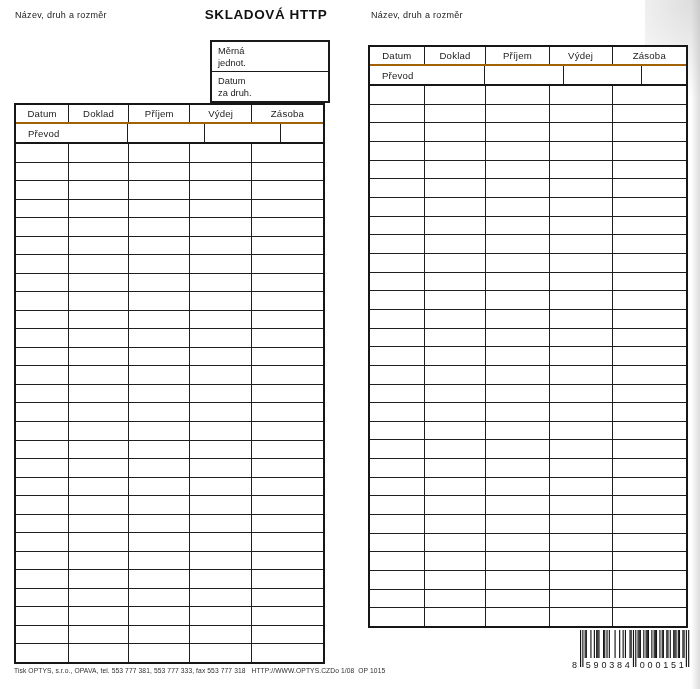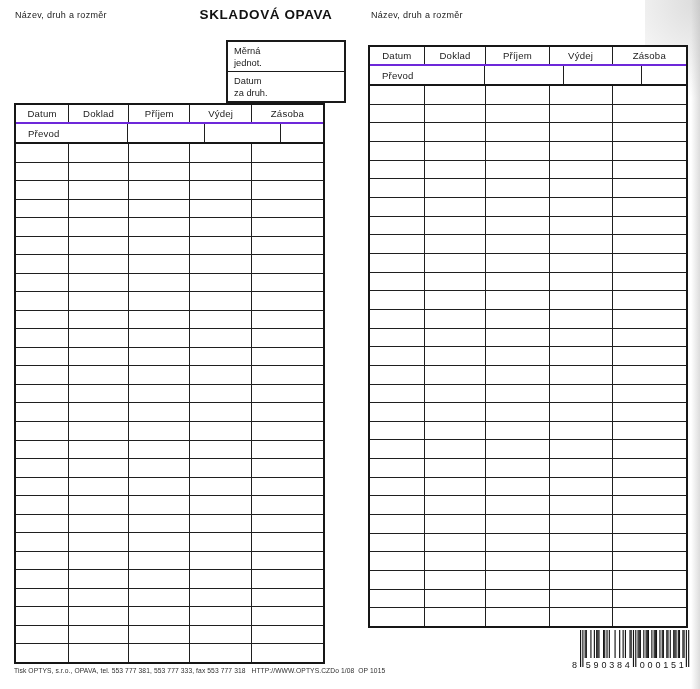--- a/index.html
+++ b/index.html
@@ -28,36 +28,36 @@
   .top-label.left{left:15px;}
   .top-label.right{left:371px;}
   .form-title{
     position:absolute;left:196px;top:7px;width:140px;
     text-align:center;font-size:13.5px;font-weight:bold;letter-spacing:.6px;color:#111;
   }
   
   .unit-box{
     position:absolute;left:210px;top:40px;width:120px;height:63px;
     border:2px solid #1a1a1a;background:#fff;
-    box-sizing:border-box;display:flex;flex-direction:column;margin-left:16px;
+    box-sizing:border-box;display:flex;flex-direction:column;
   }
   .unit-row{flex:1;padding:3px 4px 0 6px;font-size:9.3px;line-height:1.3;color:#1b1b1b;}
   .unit-row + .unit-row{border-top:1.5px solid #1a1a1a;}
   
   .sheet-table{
     position:absolute;
     border:2px solid #161616;background:#fff;
     box-sizing:border-box;display:flex;flex-direction:column;
   }
   .sheet-table.left{left:14px;top:103px;width:311px;height:561px;}
   .sheet-table.right{left:368px;top:45px;width:320px;height:583px;}
   .tr{display:flex;flex:1 1 auto;}
   .tr + .tr{border-top:1.4px solid #1f1f1f;}
   .tr.head{flex:0 0 17px;}
-  .tr.prevod{flex:0 0 18px;border-top:2px solid #6d28d9;gap:40px;}
+  .tr.prevod{flex:0 0 18px;border-top:2px solid #a16207;gap:40px;}
   .tr.first-body{border-top:2px solid #161616;}
   .td{box-sizing:border-box;height:100%;}
   .td + .td{border-left:1.4px solid #1f1f1f;}
   .th{
     display:flex;align-items:center;justify-content:center;
     font-size:9.6px;color:#1b1b1b;letter-spacing:.2px;
   }
   .prevod-label{
     display:flex;align-items:center;padding-left:12px;
     font-size:9.6px;color:#1b1b1b;letter-spacing:.2px;
@@ -70,21 +70,21 @@
   }
   
   .barcode{position:absolute;left:571px;top:630px;}
 </style>
 </head>
 <body>
 
 <div class="page">
 
   <div class="top-label left">Název, druh a rozměr</div>
-  <div class="form-title">SKLADOVÁ OPAVA</div>
+  <div class="form-title">SKLADOVÁ HTTP</div>
   <div class="top-label right">Název, druh a rozměr</div>
 
   <div class="unit-box">
     <div class="unit-row">
       <div>Měrná</div>
       <div>jednot.</div>
     </div>
     <div class="unit-row">
       <div>Datum</div>
       <div>za druh.</div>

